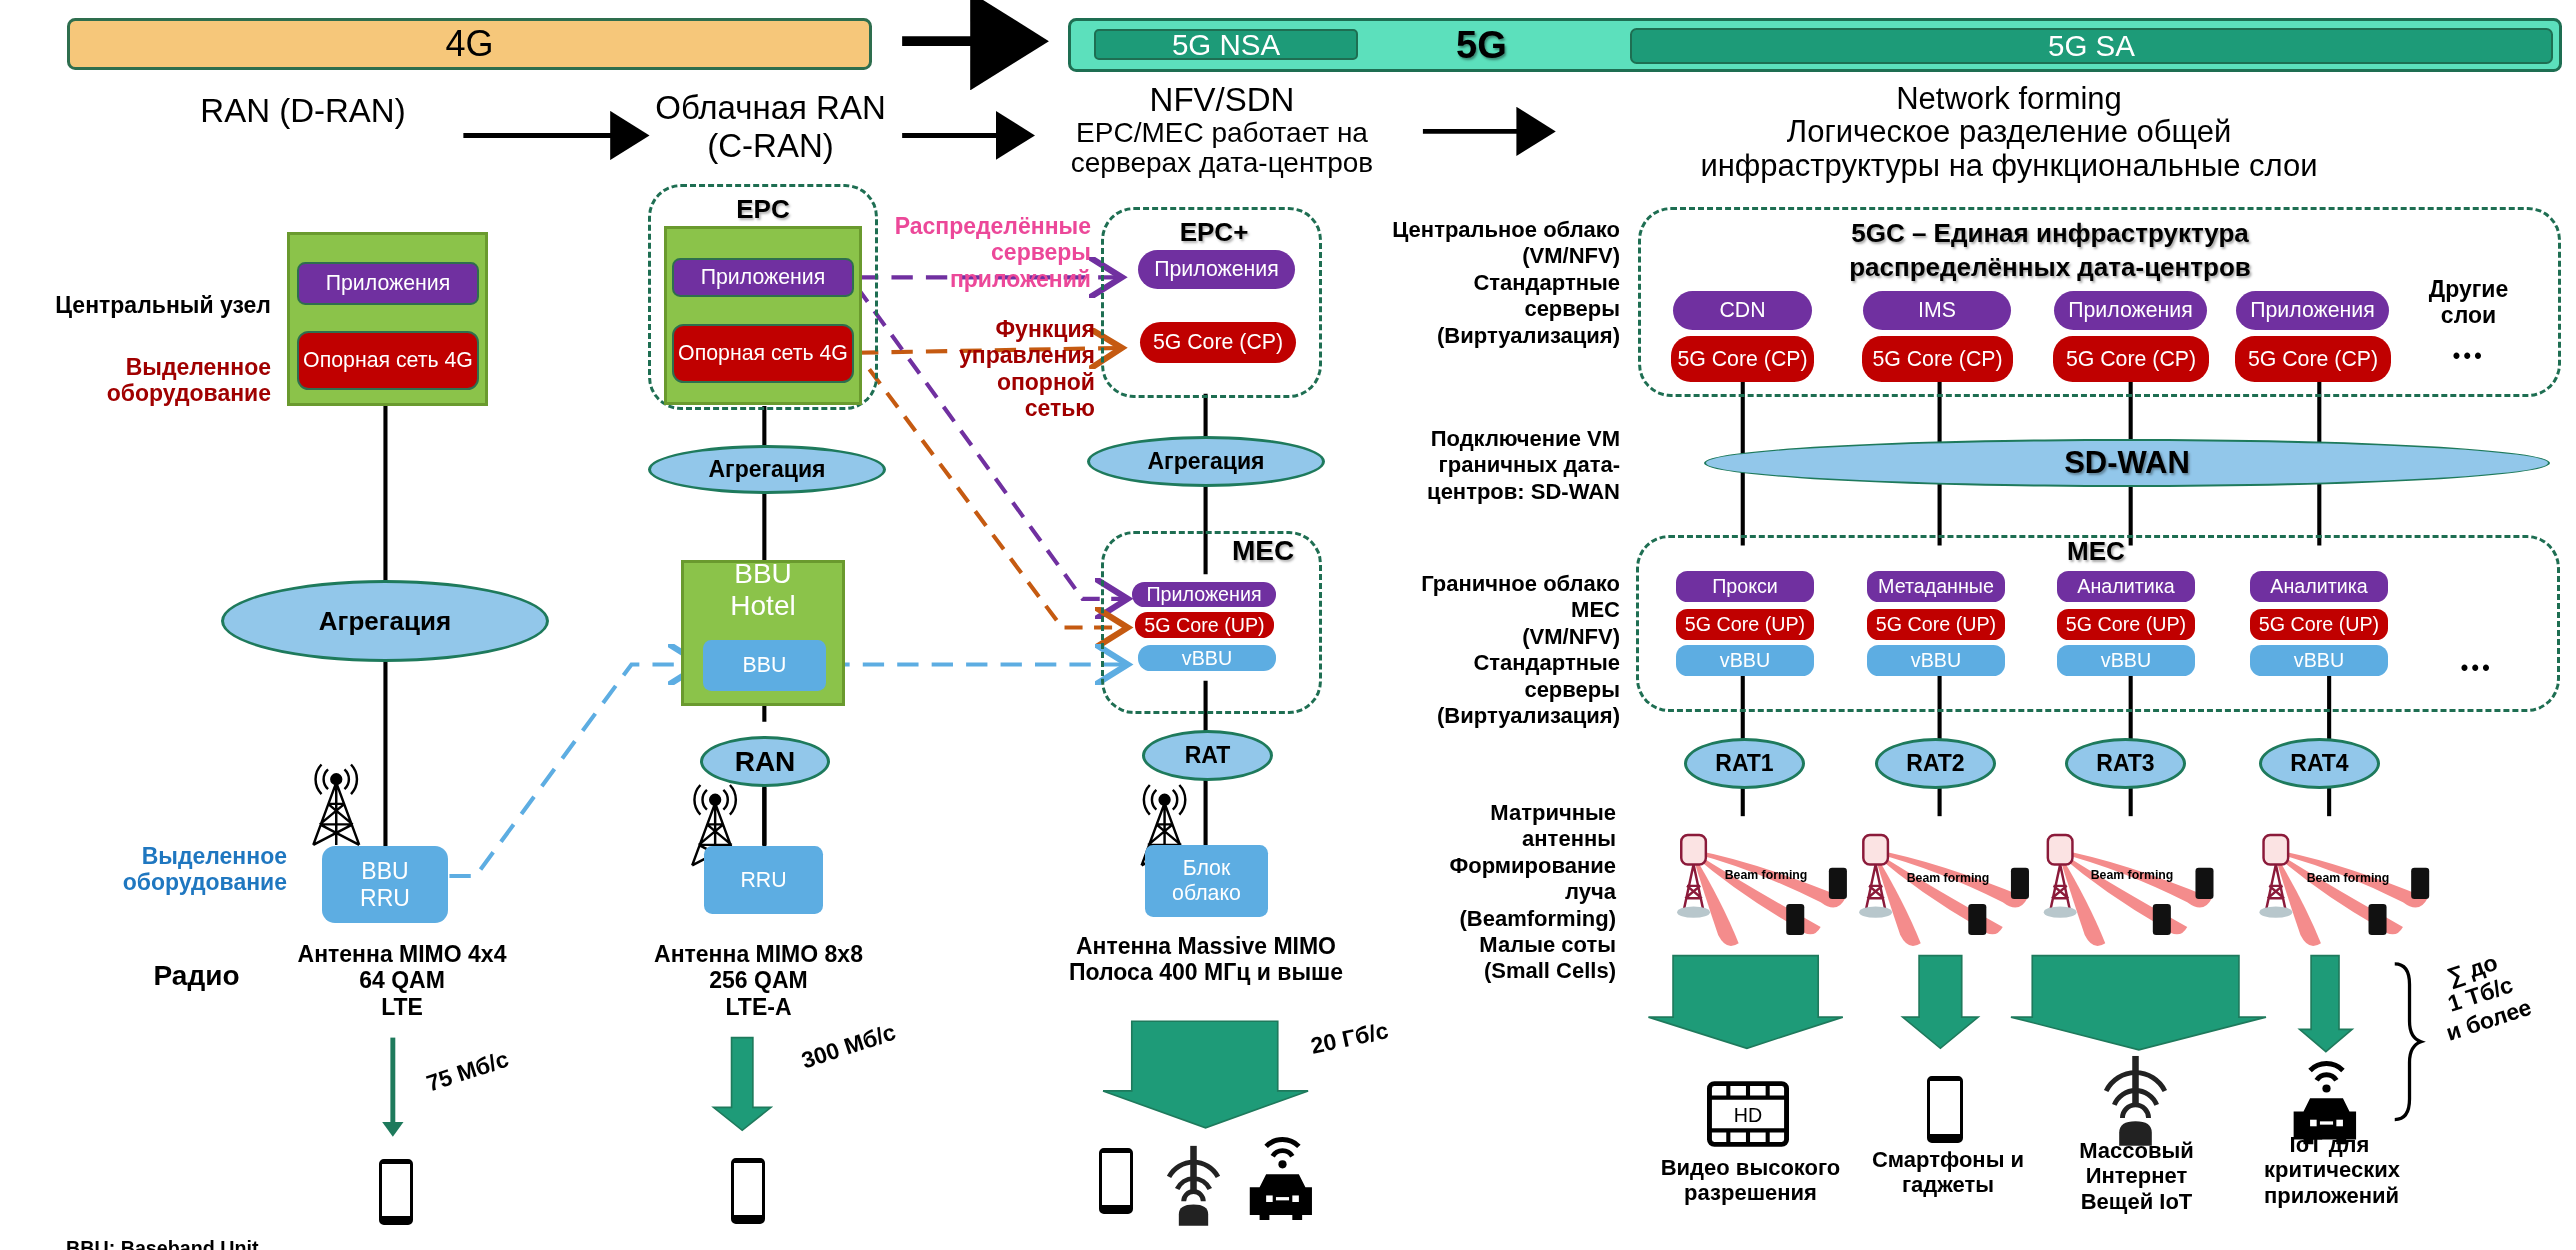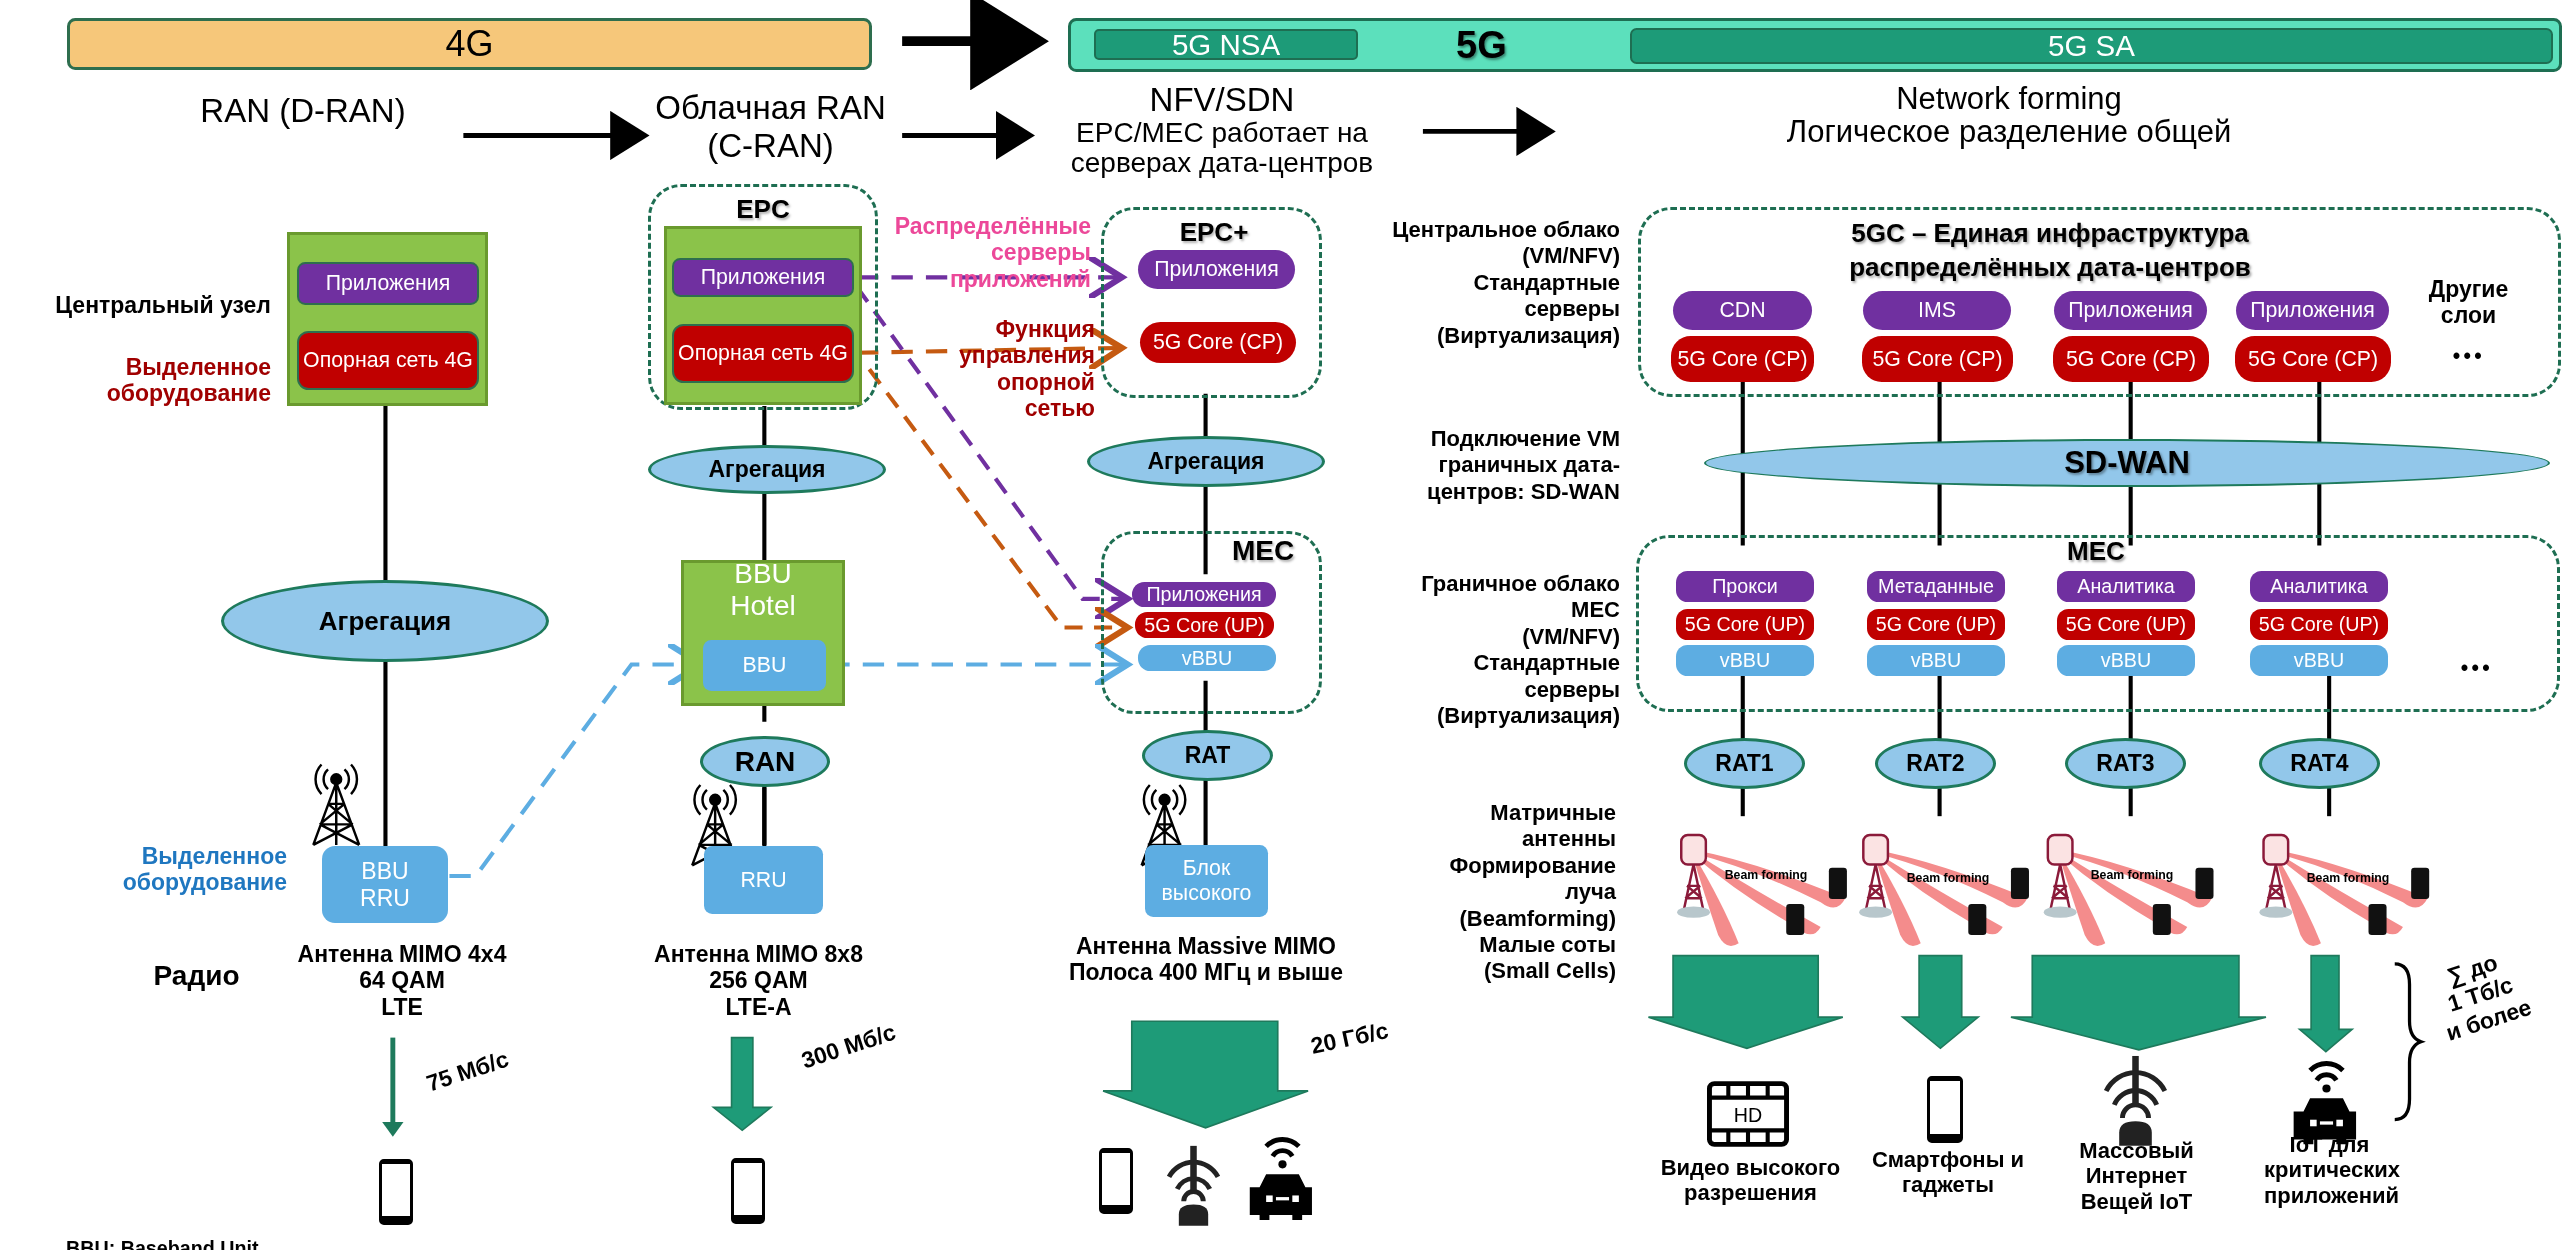--- a/index.html
+++ b/index.html
@@ -169,20 +169,21 @@
     <div>(C-RAN)</div>
 </div>
 <div class="txt" style="left:1025px;top:82px;width:394px;font-size:28px;line-height:1.08;">
   <div style="font-size:33px;">NFV/SDN</div>
     <div>EPC/MEC работает на</div>
     <div>серверах дата-центров</div>
 </div>
 <div class="txt" style="left:1640px;top:82px;width:738px;font-size:31px;line-height:1.08;">
   <div>Network forming</div>
     <div>Логическое разделение общей</div>
+    <div>инфраструктуры на функциональные слои</div>
 </div>
 
 <div class="txt bold right" style="left:33px;top:292px;width:238px;font-size:23px;">Центральный узел</div>
 <div class="txt bold right" style="left:33px;top:354px;width:238px;font-size:23px;color:#a00000;">
   <div>Выделенное</div>
     <div>оборудование</div>
 </div>
 <div class="green-box" style="left:287px;top:232px;width:201px;height:174px;"></div>
 <div class="pill purple" style="left:297px;top:262px;width:182px;height:43px;border-radius:8.2px;border:2.5px solid #2e6e4e;font-size:21.3px;">Приложения</div>
 <div class="pill red" style="left:297px;top:331px;width:182px;height:59px;border-radius:11.5px;border:2.5px solid #2e6e4e;font-size:21.3px;">Опорная сеть 4G</div>
@@ -245,21 +246,21 @@
 <div class="pill red" style="left:1140px;top:322px;width:156px;height:41px;border-radius:20.5px;font-size:21.3px;">5G Core (CP)</div>
 <div class="ellipse" style="left:1087px;top:436px;width:238px;height:51px;font-size:23px;">Агрегация</div>
 <div class="dashed" style="left:1101px;top:531px;width:221px;height:183px;"></div>
 <div class="txt bold" style="left:1222px;top:535px;width:82px;font-size:28px;text-shadow:1.6px 1.6px 2.5px rgba(0,0,0,.3);">MEC</div>
 <div class="pill purple" style="left:1132px;top:582px;width:144px;height:24.6px;border-radius:12.3px;font-size:19.7px;">Приложения</div>
 <div class="pill red" style="left:1135px;top:612px;width:139px;height:26px;border-radius:12.3px;font-size:19.7px;">5G Core (UP)</div>
 <div class="pill blue" style="left:1138px;top:645px;width:138px;height:26px;border-radius:12.3px;font-size:19.7px;">vBBU</div>
 <div class="ellipse" style="left:1142px;top:730px;width:131px;height:51px;font-size:23px;">RAT</div>
 <div class="rect-blue" style="left:1145px;top:845px;width:123px;height:72px;font-size:21.3px;border-radius:8.2px;">
   <div>Блок</div>
-    <div>высокого</div>
+    <div>облако</div>
 </div>
 <div class="txt bold" style="left:1042px;top:933px;width:328px;font-size:23px;">
   <div>Антенна Massive MIMO</div>
     <div>Полоса 400 МГц и выше</div>
 </div>
 <div class="txt bold" style="left:1292px;top:1025px;width:115px;font-size:23px;transform:rotate(-12deg);">20 Гб/с</div>
 <div class="abs" style="left:1099px;top:1148px;width:34px;height:66px;border:3.3px solid #000;border-radius:4.9px;box-sizing:border-box;border-bottom-width:9.8px;border-top-width:5.7px;"></div>
 <div class="abs" style="left:1156px;top:1144px;width:75px;height:82px;">
   <svg width="75" height="82" viewBox="0 0 92 100">
       <g fill="none" stroke="#222" stroke-width="6">

